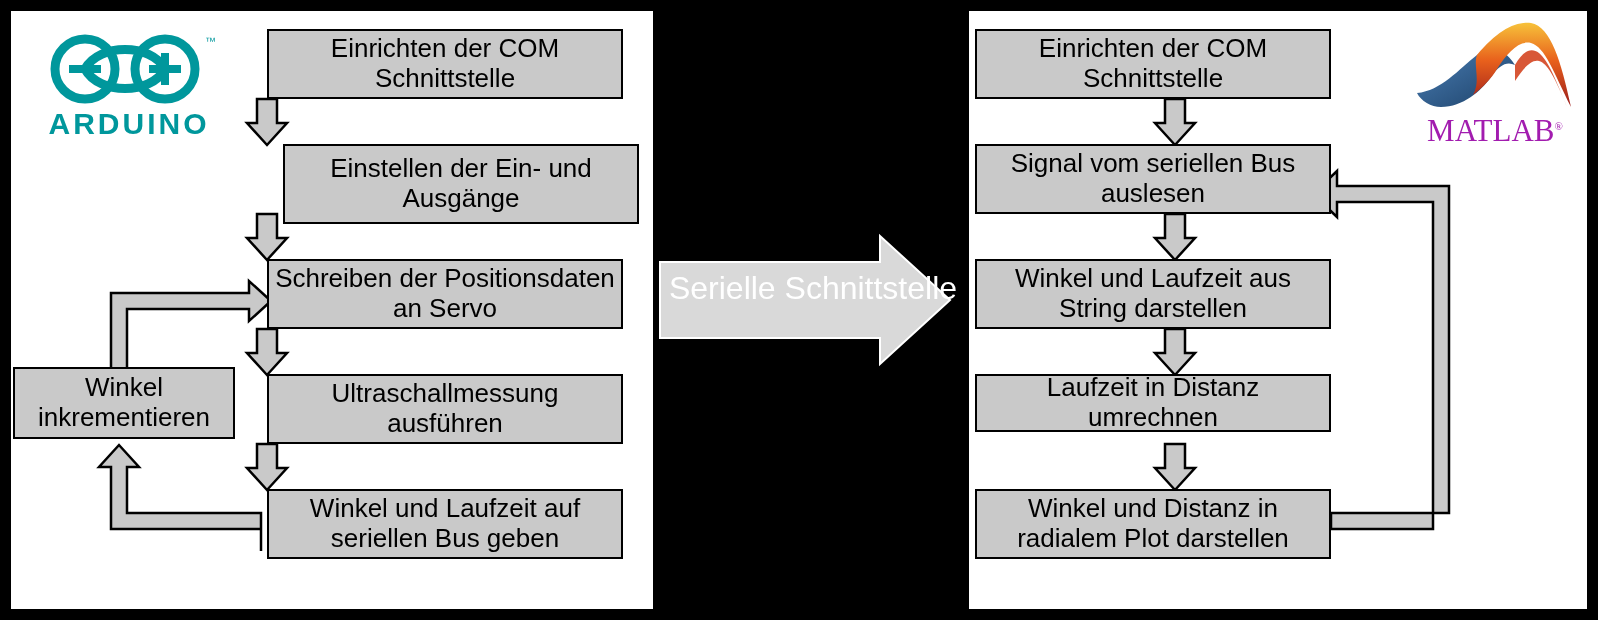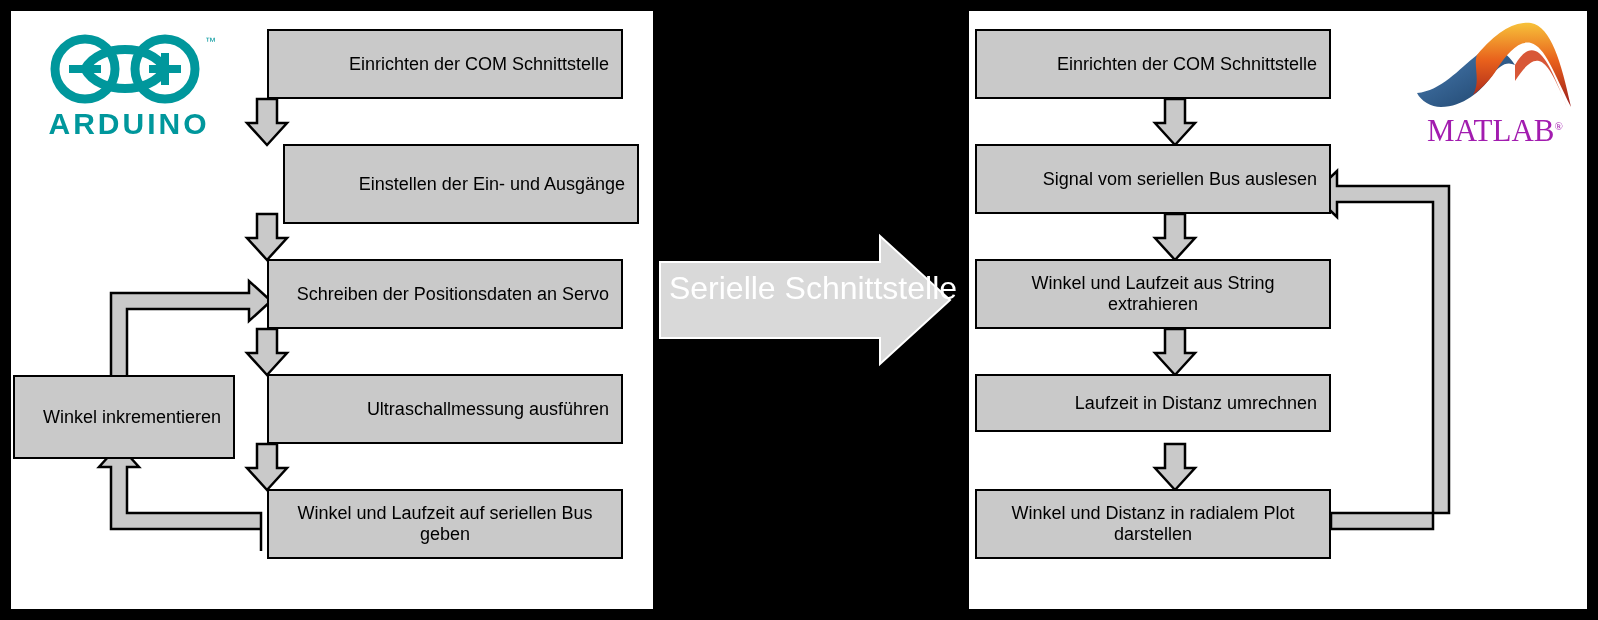--- a/index.html
+++ b/index.html
@@ -27,26 +27,26 @@
   #panel-right { left: 966px; width: 624px; }
 
   
   .box {
     position: absolute;
     background: #c9c9c9;
     border: 2px solid #000000;
     box-sizing: border-box;
     display: flex;
     align-items: center;
-    justify-content: flex-end;
-    text-align: center;
-    font-size: 18px;
+    justify-content: flex-start;
+    text-align: center;
+    font-size: 26px;
     line-height: 1.15;
     color: #000000;
-    padding: 2px 12px;
+    padding: 2px 2px;
   }
 
   
   .svg-layer {
     position: absolute;
     left: 0;
     top: 0;
     width: 100%;
     height: 100%;
     pointer-events: none;
@@ -153,21 +153,21 @@
     </div>
     <div class="box" id="l-box-3" style="left:256px; top:248px; width:356px; height:70px;">
       <span>Schreiben der Positionsdaten an Servo</span>
     </div>
     <div class="box" id="l-box-4" style="left:256px; top:363px; width:356px; height:70px;">
       <span>Ultraschallmessung ausführen</span>
     </div>
     <div class="box" id="l-box-5" style="left:256px; top:478px; width:356px; height:70px;">
       <span>Winkel und Laufzeit auf seriellen Bus geben</span>
     </div>
-    <div class="box" id="l-box-6" style="left:2px; top:364px; width:222px; height:84px;">
+    <div class="box" id="l-box-6" style="left:2px; top:356px; width:222px; height:72px;">
       <span>Winkel inkrementieren</span>
     </div>
   </div>
 
   <svg class="svg-layer" style="z-index:3;" width="1598" height="620" viewBox="0 0 1598 620">
     <polygon points="660,262 880,262 880,236 950,300 880,364 880,338 660,338" fill="#d9d9d9" stroke="#ffffff" stroke-width="2"></polygon>
   </svg>
   <div id="serial-label">Serielle Schnittstelle</div>
 
   <div class="panel" id="panel-right">
@@ -207,21 +207,21 @@
       </g>
     </svg>
 
     <div class="box" id="r-box-1" style="left:6px; top:18px; width:356px; height:70px;">
       <span>Einrichten der COM Schnittstelle</span>
     </div>
     <div class="box" id="r-box-2" style="left:6px; top:133px; width:356px; height:70px;">
       <span>Signal vom seriellen Bus auslesen</span>
     </div>
     <div class="box" id="r-box-3" style="left:6px; top:248px; width:356px; height:70px;">
-      <span>Winkel und Laufzeit aus String extrahieren</span>
+      <span>Winkel und Laufzeit aus String darstellen</span>
     </div>
     <div class="box" id="r-box-4" style="left:6px; top:363px; width:356px; height:58px;">
       <span>Laufzeit in Distanz umrechnen</span>
     </div>
     <div class="box" id="r-box-5" style="left:6px; top:478px; width:356px; height:70px;">
       <span>Winkel und Distanz in radialem Plot darstellen</span>
     </div>
   </div>
 
 </div>

